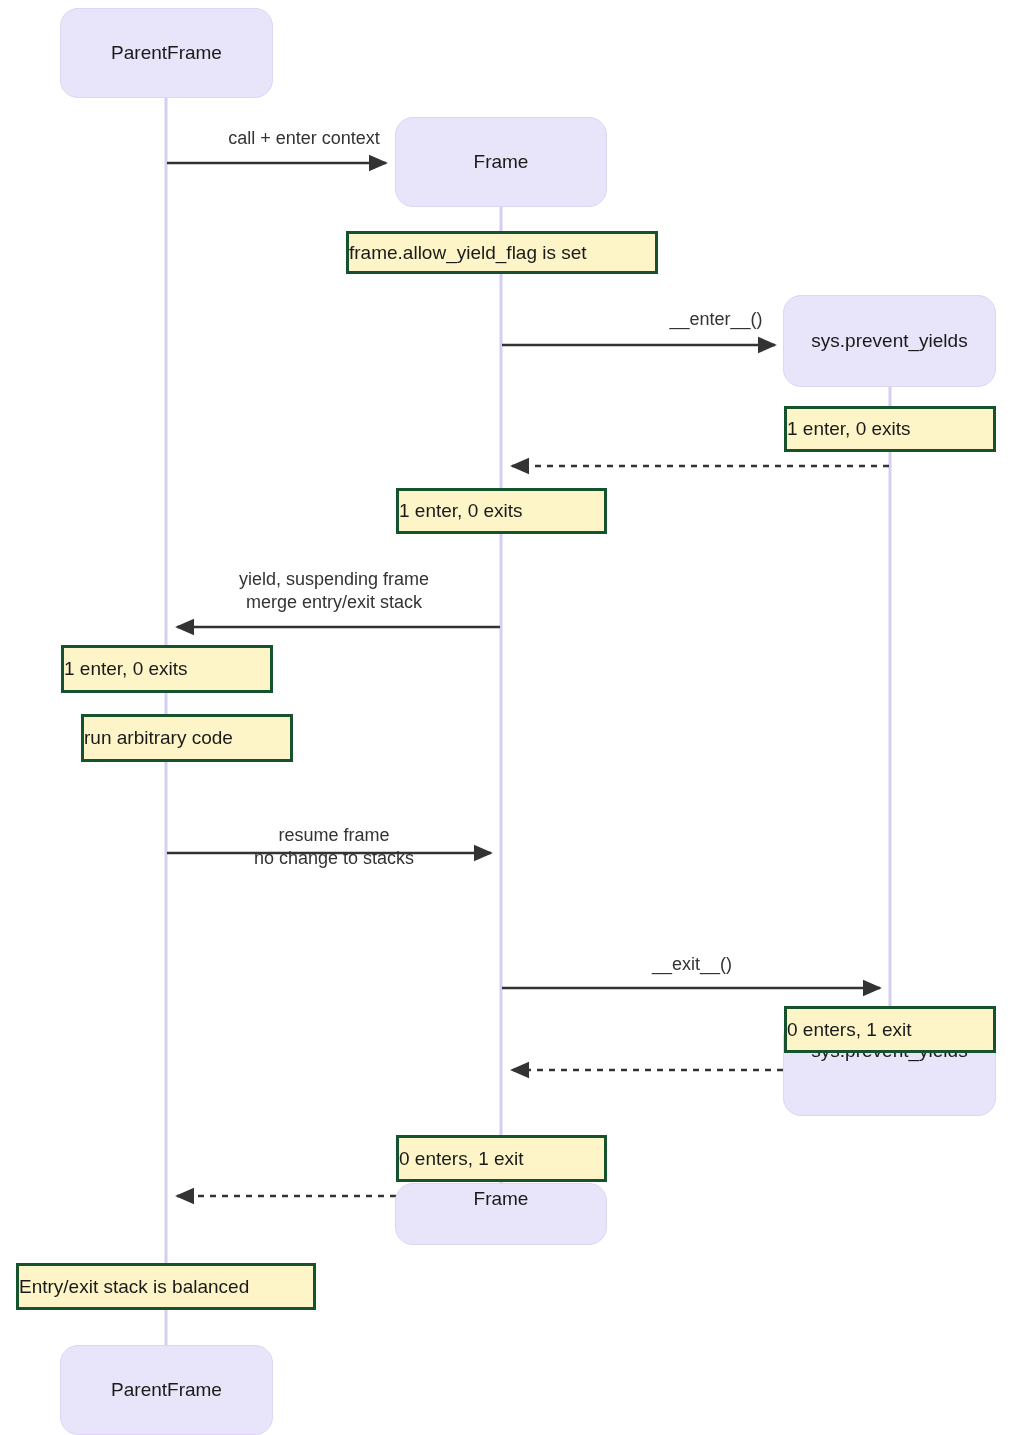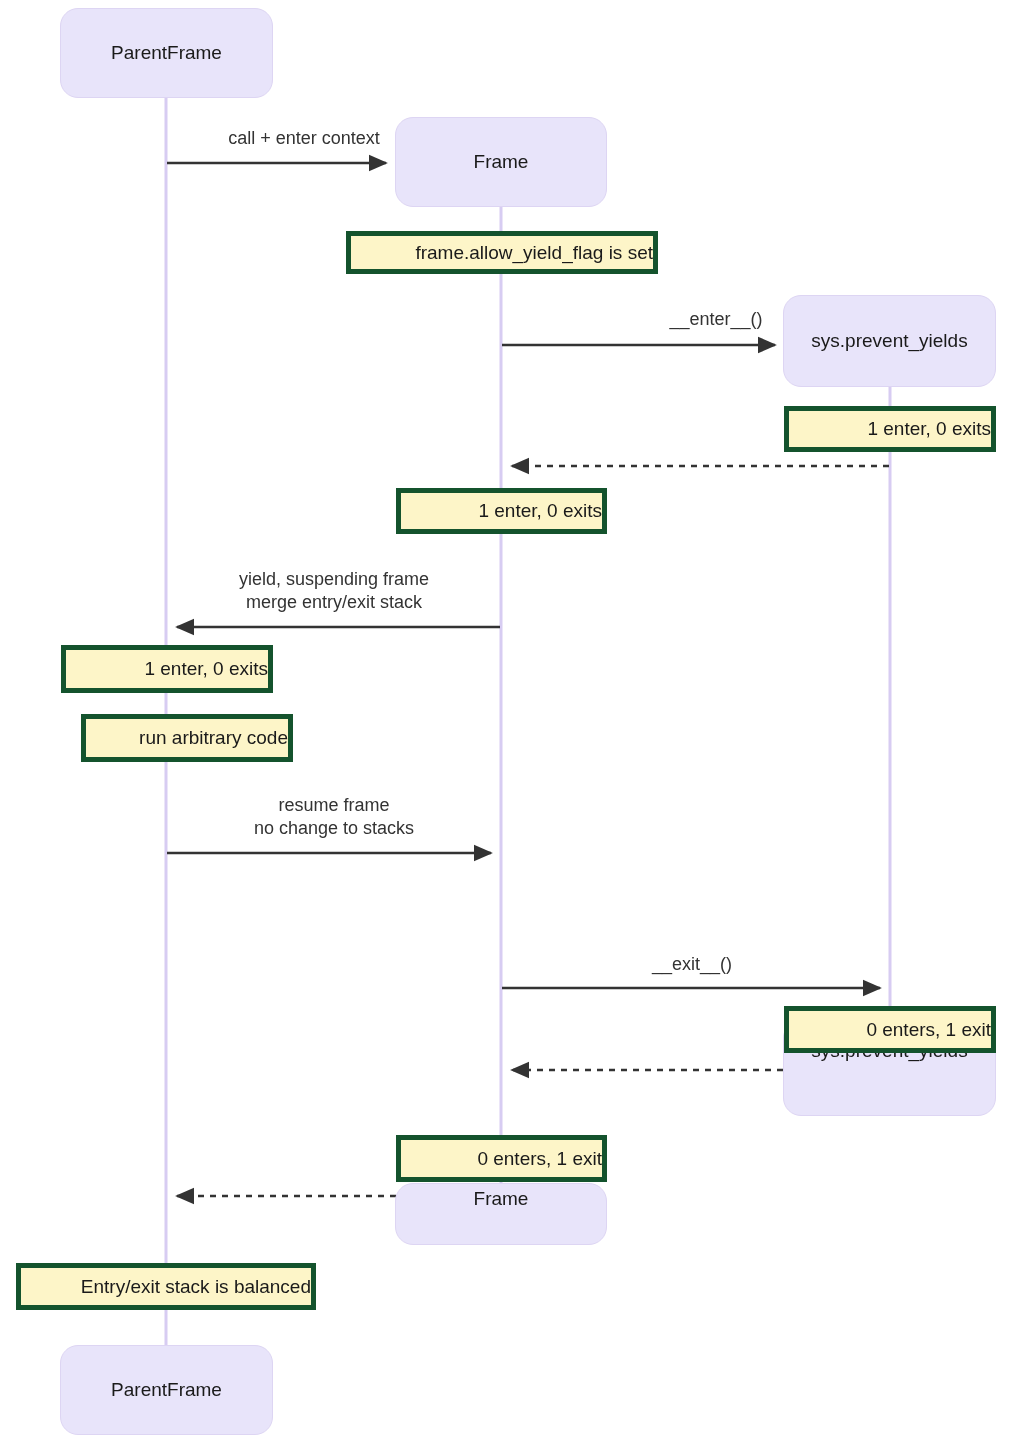--- a/index.html
+++ b/index.html
@@ -33,25 +33,25 @@
     display: flex;
     align-items: center;
     justify-content: center;
     color: #1a1a1a;
     font-size: 19px;
     font-family: "Liberation Sans", sans-serif;
   }
   .note-box {
     position: absolute;
     background: #fdf5c8;
-    border: 5px solid #14532d;
+    border: 3px solid #14532d;
     box-sizing: border-box;
     display: flex;
     align-items: center;
-    justify-content: flex-end;
+    justify-content: flex-start;
     color: #1a1a1a;
     font-size: 19px;
     font-family: "Liberation Sans", sans-serif;
     white-space: nowrap;
   }
   .msg-label {
     position: absolute;
     color: #333333;
     font-size: 18px;
     font-family: "Liberation Sans", sans-serif;
@@ -157,18 +157,18 @@
     <span>Entry/exit stack is balanced</span>
   </div>
 
   <div class="msg-label" style="left:166px; top:127px; width:224px;margin-left:26px;">call + enter context</div>
 
   <div class="msg-label" style="left:501px; top:308px; width:382px;padding-left:24px;">__enter__()</div>
 
   <div class="msg-label" style="left:166px; top:568px; width:336px;">yield, suspending frame
 merge entry/exit stack</div>
 
-  <div class="msg-label" style="left:166px; top:794px; width:336px;">resume frame
+  <div class="msg-label" style="left:166px; top:824px; width:336px;">resume frame
 no change to stacks</div>
 
   <div class="msg-label" style="left:501px; top:953px; width:382px;">__exit__()</div>
 
 </div>
 
 </body></html>

